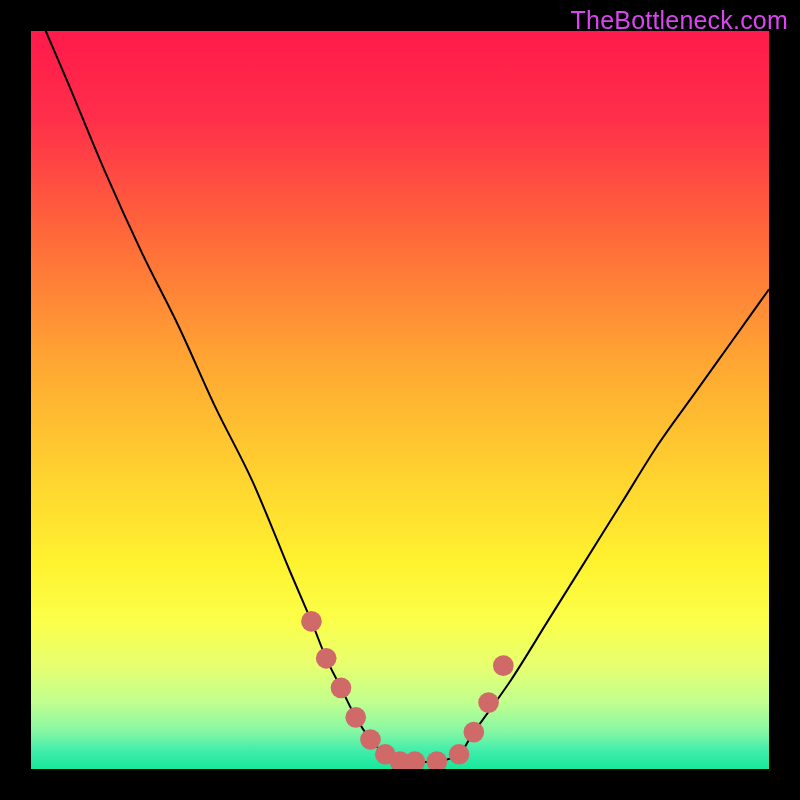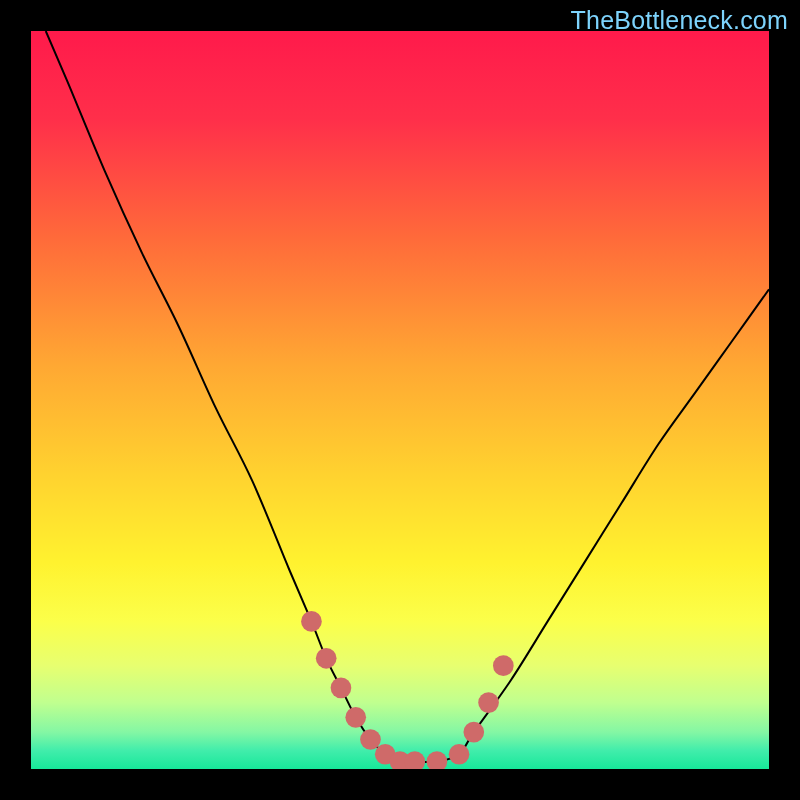--- a/index.html
+++ b/index.html
@@ -23,21 +23,21 @@
     position: absolute;
     left: 0;
     top: 0;
     width: 100%;
     height: 100%;
   }
   .watermark {
     position: absolute;
     top: 6px;
     right: 12px;
-    color: #7dd3fc;
+    color: #d946ef;
     font-size: 25px;
     letter-spacing: 0.2px;
     font-weight: 400;
     user-select: none;
   }
   svg.curve {
     position: absolute;
     left: 0;
     top: 0;
     width: 100%;

